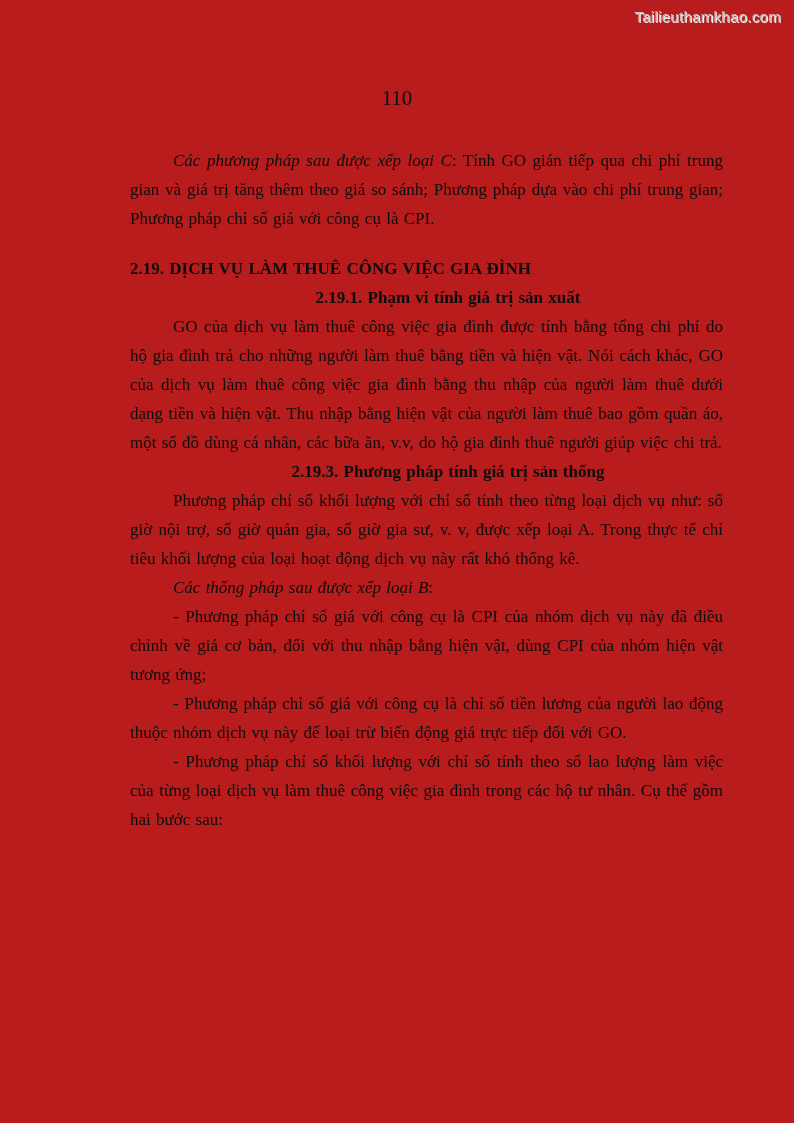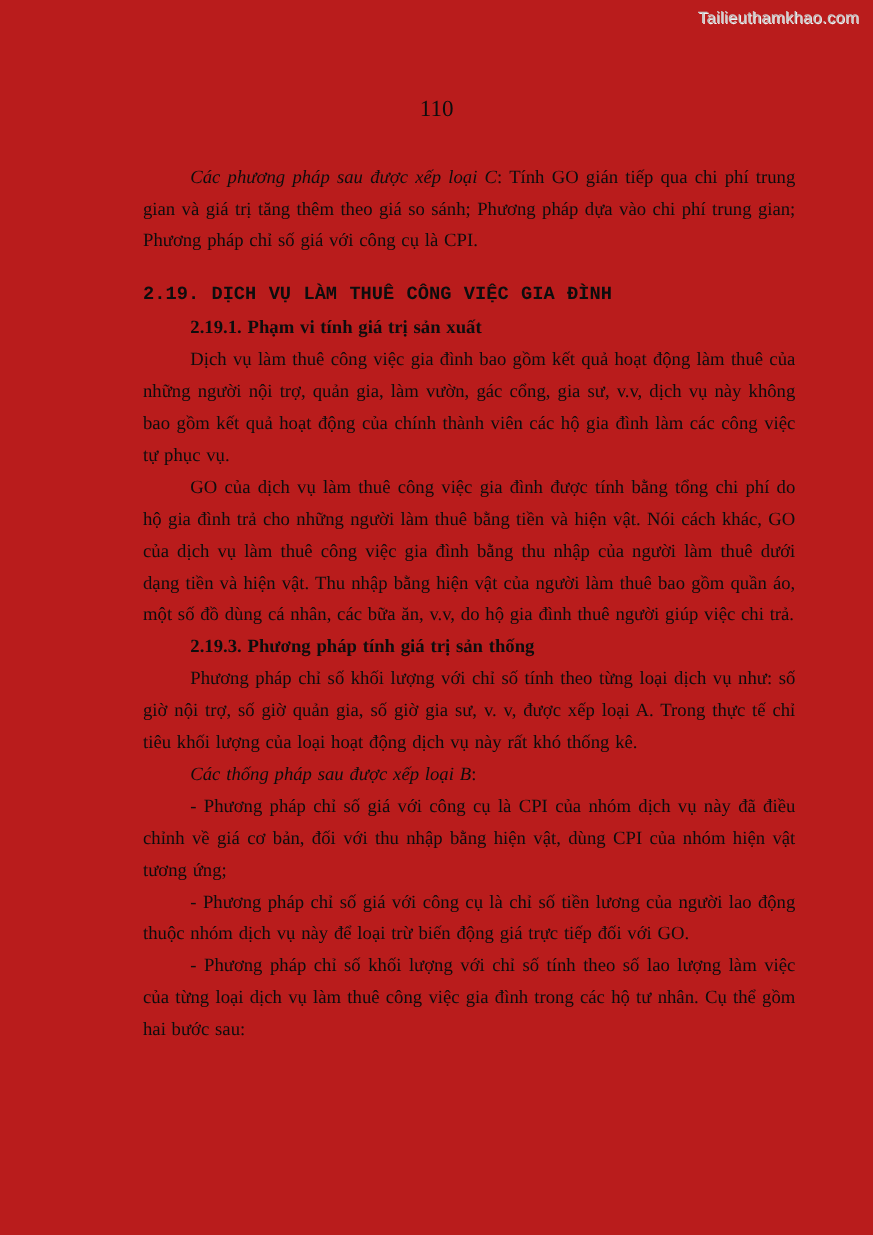--- a/index.html
+++ b/index.html
@@ -47,24 +47,24 @@
   p.first-para {
     margin-top: 36px;
   }
   .heading {
     font-weight: bold;
     text-align: left;
   }
   .heading-main {
     text-indent: 0;
     margin-top: 21px;
-    font-family: Liberation Mono, monospace;
   }
   .heading-sub {
     text-indent: 43px;
+    text-align: center;
   }
   .italic {
     font-style: italic;
   }
 </style>
 </head>
 <body>
 
 <div class="page">
 
@@ -73,21 +73,20 @@
   <div class="page-number">110</div>
 
   <div class="content">
 
     <p class="first-para"><span class="italic">Các phương pháp sau được xếp loại C</span><span>: Tính GO gián tiếp qua chi phí trung gian và giá trị tăng thêm theo giá so sánh; Phương pháp dựa vào chi phí trung gian; Phương pháp chỉ số giá với công cụ là CPI.</span></p>
 
     <p class="heading heading-main">2.19. DỊCH VỤ LÀM THUÊ CÔNG VIỆC GIA ĐÌNH</p>
 
     <p class="heading heading-sub">2.19.1. Phạm vi tính giá trị sản xuất</p>
 
-    <p>Dịch vụ làm thuê công việc gia đình bao gồm kết quả hoạt động làm thuê của những người nội trợ, quản gia, làm vườn, gác cổng, gia sư, v.v, dịch vụ này không bao gồm kết quả hoạt động của chính thành viên các hộ gia đình làm các công việc tự phục vụ.</p>
 
 
     <p>GO của dịch vụ làm thuê công việc gia đình được tính bằng tổng chi phí do hộ gia đình trả cho những người làm thuê bằng tiền và hiện vật. Nói cách khác, GO của dịch vụ làm thuê công việc gia đình bằng thu nhập của người làm thuê dưới dạng tiền và hiện vật. Thu nhập bằng hiện vật của người làm thuê bao gồm quần áo, một số đồ dùng cá nhân, các bữa ăn, v.v, do hộ gia đình thuê người giúp việc chi trả.</p>
 
     <p class="heading heading-sub">2.19.3. Phương pháp tính giá trị sản thống</p>
 
     <p>Phương pháp chỉ số khối lượng với chỉ số tính theo từng loại dịch vụ như: số giờ nội trợ, số giờ quản gia, số giờ gia sư, v. v, được xếp loại A. Trong thực tế chỉ tiêu khối lượng của loại hoạt động dịch vụ này rất khó thống kê.</p>
 
     <p><span class="italic">Các thống pháp sau được xếp loại B</span><span>:</span></p>
 

